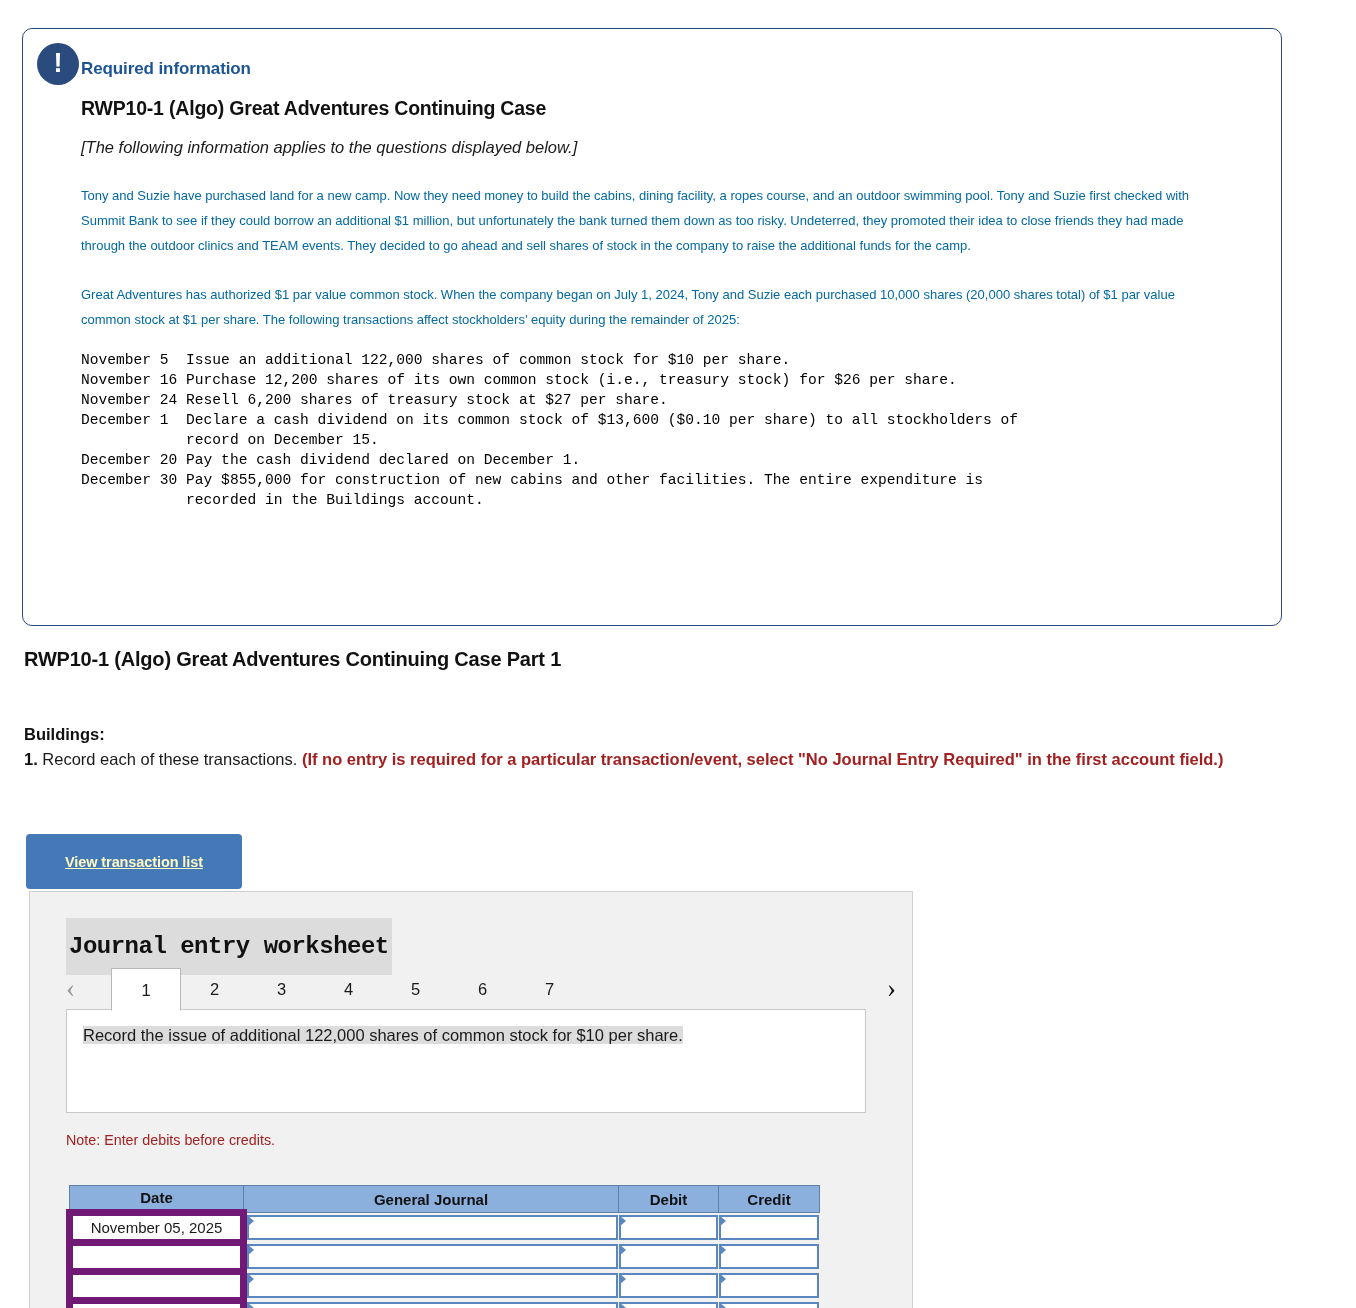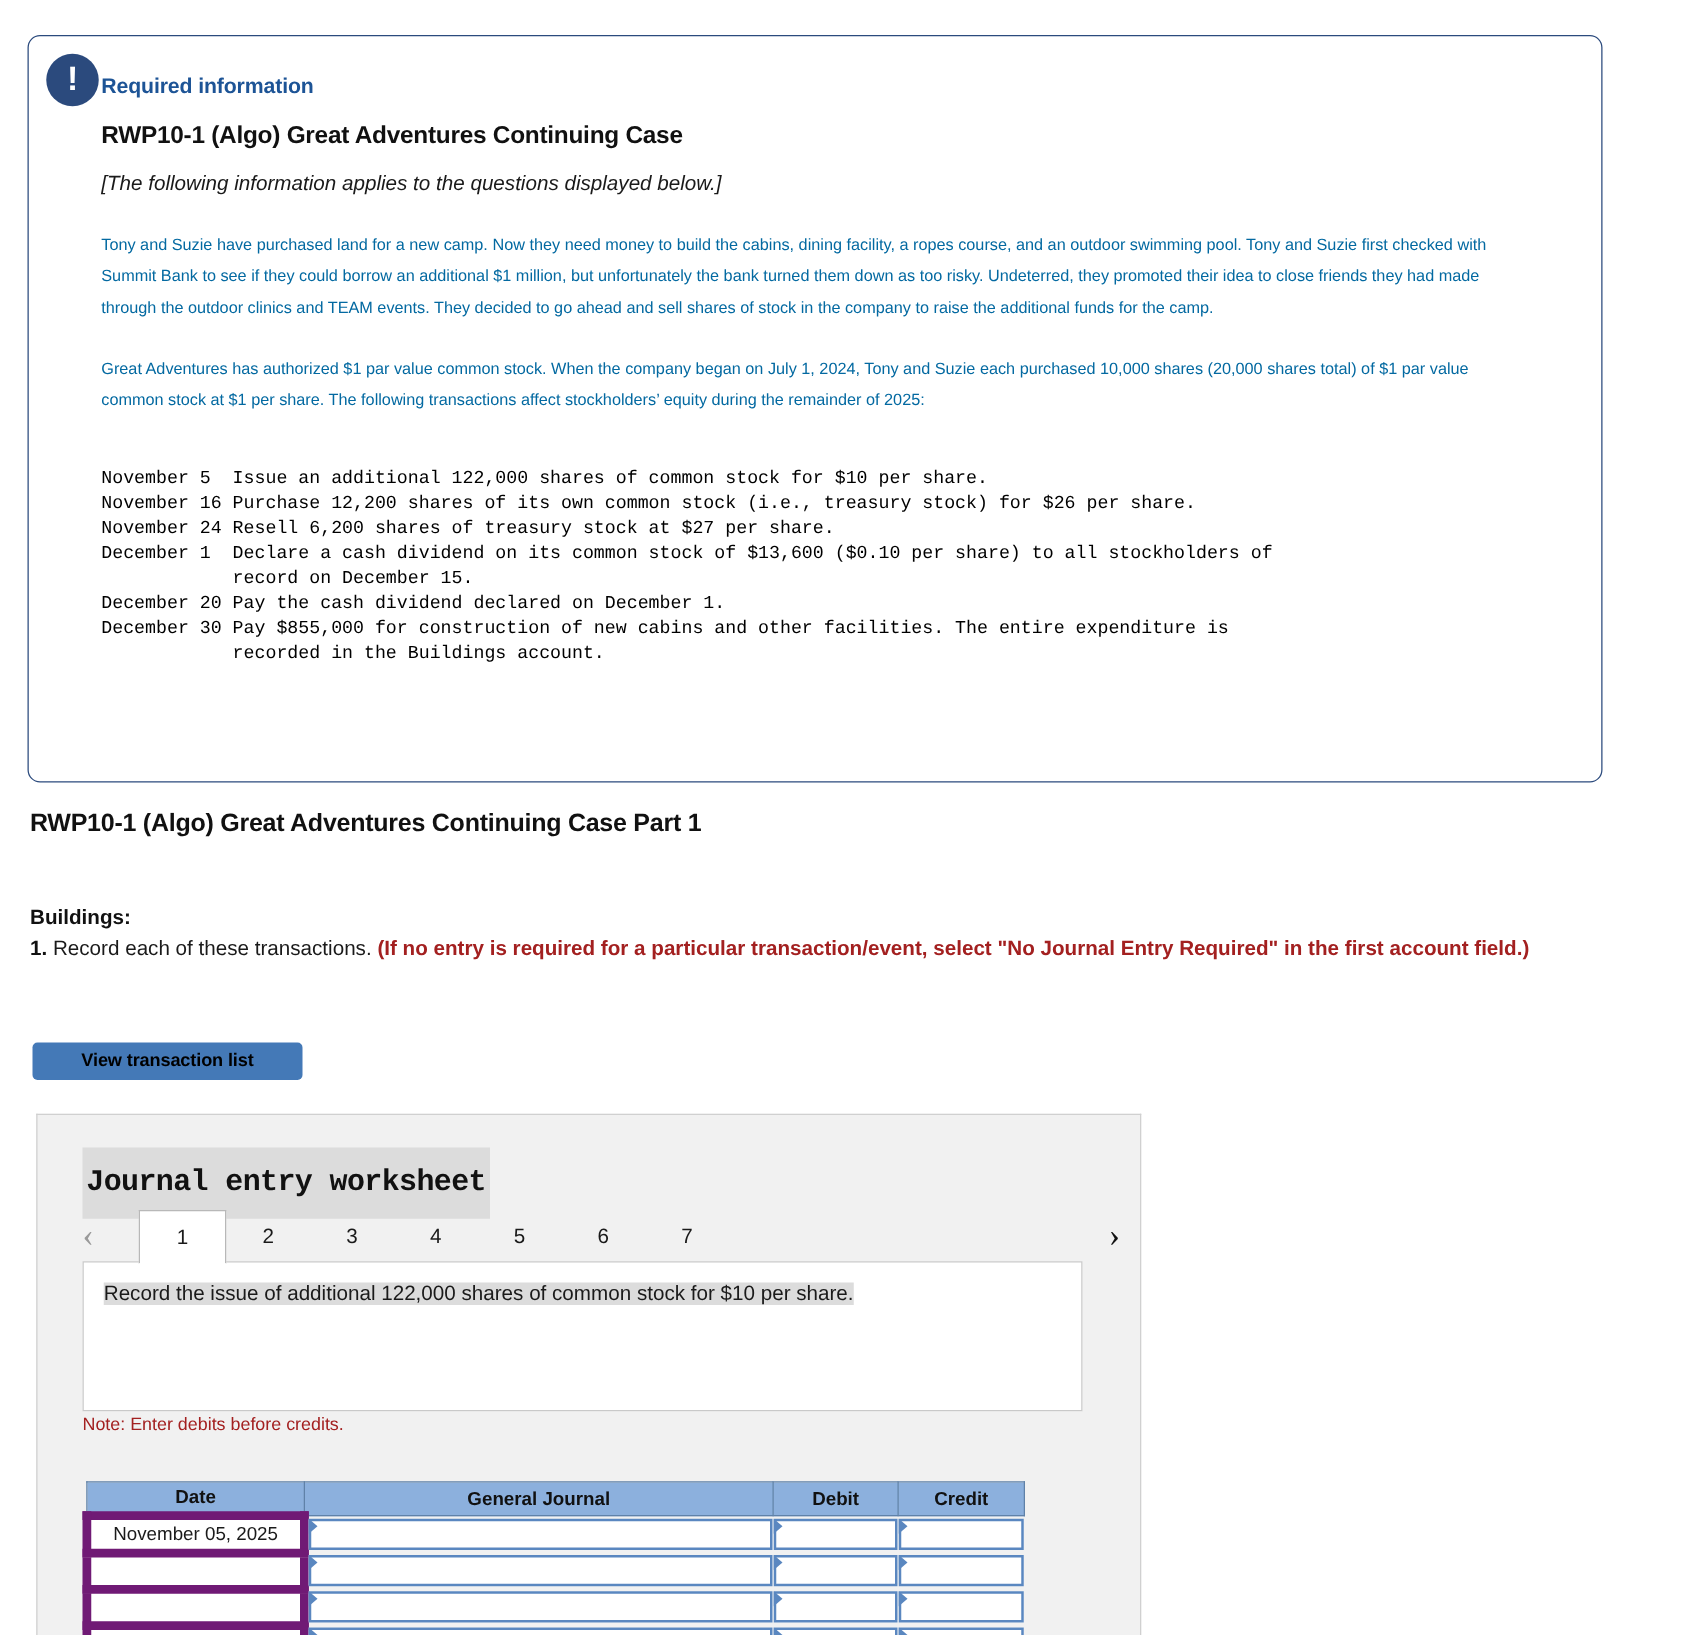--- a/index.html
+++ b/index.html
@@ -75,21 +75,21 @@
     color: #1a1a1a;
     margin: 0 0 26px 0;
   }
   .body-para {
     font-size: 13px;
     line-height: 25px;
     color: #0369a1;
     margin: 0 0 24px 0;
     max-width: 1135px;
   }
-  .body-para.second { margin-bottom: 41px; }
+  .body-para.second { margin-bottom: 18px; }
 
   .txn-pre {
     font-family: "Liberation Mono", monospace;
     font-size: 14.6px;
     line-height: 20px;
     color: #000000;
     margin: 0;
     white-space: pre;
   }
 
@@ -118,30 +118,31 @@
     color: #a32020;
     font-weight: bold;
   }
 
   
   .view-btn {
     position: absolute;
     left: 26px;
     top: 834px;
     width: 216px;
-    height: 30px;
+    height: 55px;
     background: #4479b7;
-    color: #000000;
+    color: #fef9c3;
     border: none;
     border-radius: 4px;
     font-family: "Liberation Sans", sans-serif;
     font-size: 14.5px;
     font-weight: bold;
     cursor: pointer;
     letter-spacing: -0.1px;
+    text-decoration: underline;
   }
 
   
   .ws-panel {
     position: absolute;
     left: 29px;
     top: 891px;
     width: 884px;
     height: 420px;
     background: #f1f1f1;
@@ -198,21 +199,21 @@
     height: 43px;
     z-index: 3;
   }
 
   
   .desc-box {
     position: absolute;
     left: 36px;
     top: 117px;
     width: 800px;
-    height: 120px;
+    height: 104px;
     background: #ffffff;
     border: 1px solid #c9c9c9;
     padding: 13px 16px;
     z-index: 2;
   }
   .desc-text {
     font-size: 16.5px;
     line-height: 24px;
     color: #1a1a1a;
   }

